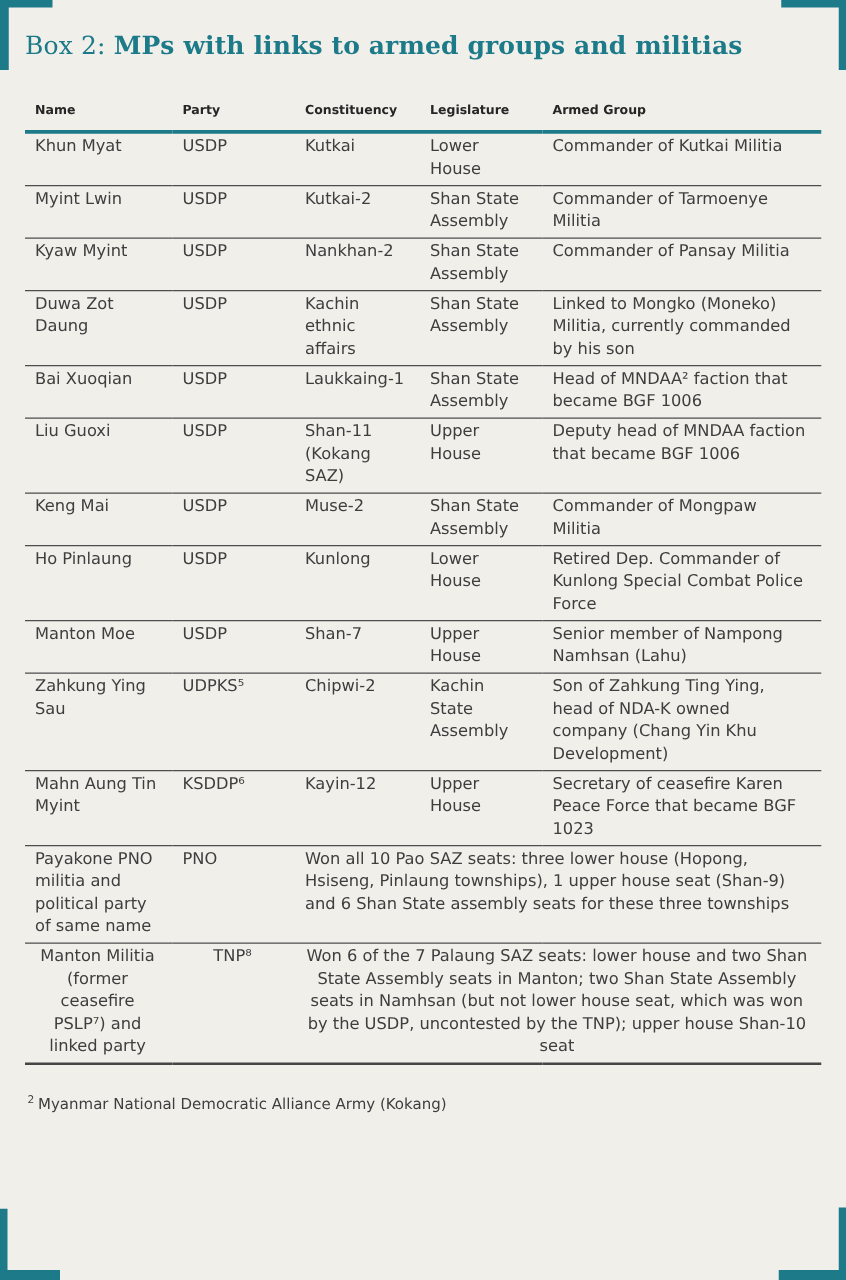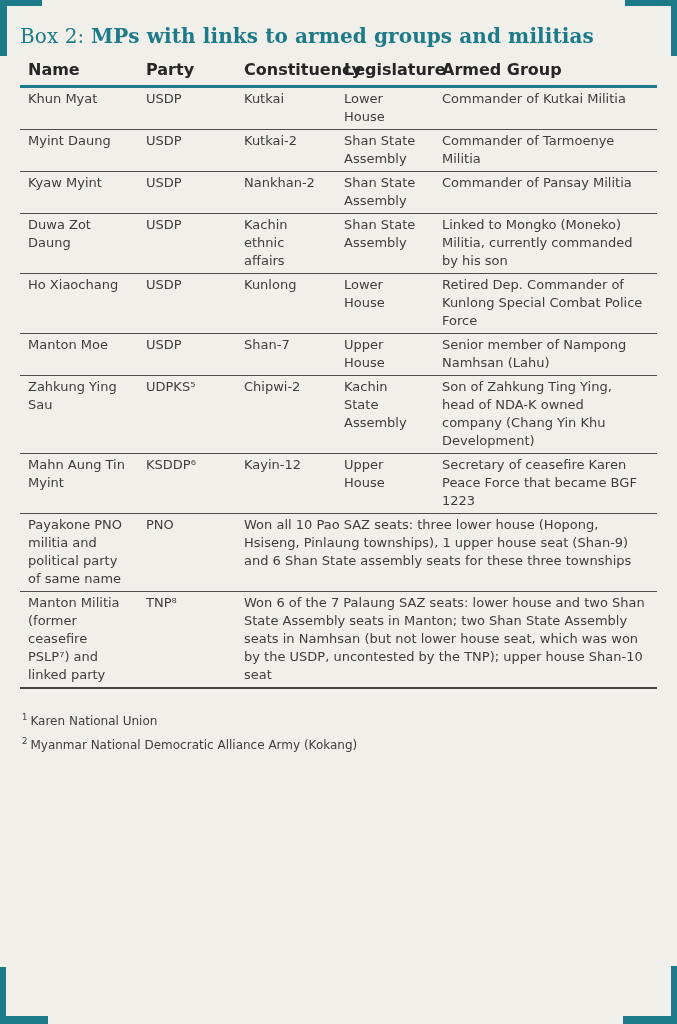--- a/index.html
+++ b/index.html
@@ -22,36 +22,36 @@
   .corner-tl{top:0;left:0;width:42px;height:56px;border-top:6px solid var(--accent);border-left:7px solid var(--accent);}
   .corner-tr{top:0;right:0;width:52px;height:56px;border-top:6px solid var(--accent);border-right:6px solid var(--accent);}
   .corner-bl{bottom:0;left:0;width:48px;height:57px;border-bottom:8px solid var(--accent);border-left:6px solid var(--accent);}
   .corner-br{bottom:0;right:0;width:54px;height:58px;border-bottom:8px solid var(--accent);border-right:6px solid var(--accent);}
 
   .content{padding:24px 20px 0 20px;}
 
   .title{
     font-family:"DejaVu Serif","Liberation Serif",serif;
     font-size:20px;line-height:24px;color:var(--accent);
-    font-weight:400;margin-bottom:10px;letter-spacing:.1px;
+    font-weight:400;margin-bottom:29px;letter-spacing:.1px;
   }
   .title .title-bold{font-weight:700;}
 
   table{border-collapse:collapse;width:637px;table-layout:fixed;}
   th{
-    text-align:left;font-size:16px;color:var(--heading);font-weight:700;
+    text-align:left;font-size:10px;color:var(--heading);font-weight:700;
     padding:3px 10px 6px 8px;border-bottom:3px solid var(--accent);
     line-height:18px;white-space:nowrap;
   }
   td{
     font-size:13px;line-height:18px;vertical-align:top;
     padding:2px 10px 3px 8px;color:var(--text);
   }
   tbody tr + tr td{border-top:1px solid var(--rule);}
-  tbody tr:last-child td{border-bottom:2px solid #454545;}
+  tbody tr:last-child td{border-bottom:2px solid #454545;text-align:center;}
 
   .footnotes{margin-top:18px;padding-left:2px;}
   .footnote{font-size:12px;line-height:20px;color:var(--text);}
   .footnote sup{font-size:8.5px;margin-right:3px;}
 </style>
 </head>
 <body>
 
 <div class="corner corner-tl"></div>
 <div class="corner corner-tr"></div>
@@ -81,42 +81,63 @@
     </thead>
     <tbody id="table-body">
         <tr>
           <td>Khun Myat</td>
           <td>USDP</td>
           <td>Kutkai</td>
           <td>Lower House</td>
           <td>Commander of Kutkai Militia</td>
         </tr>
         <tr>
-          <td>Myint Daung</td>
+          <td>Myint Lwin</td>
           <td>USDP</td>
           <td>Kutkai-2</td>
           <td>Shan State Assembly</td>
           <td>Commander of Tarmoenye Militia</td>
         </tr>
         <tr>
           <td>Kyaw Myint</td>
           <td>USDP</td>
           <td>Nankhan-2</td>
           <td>Shan State Assembly</td>
           <td>Commander of Pansay Militia</td>
         </tr>
         <tr>
           <td>Duwa Zot Daung</td>
           <td>USDP</td>
           <td>Kachin ethnic affairs</td>
           <td>Shan State Assembly</td>
           <td>Linked to Mongko (Moneko) Militia, currently commanded by his son</td>
         </tr>
         <tr>
-          <td>Ho Xiaochang</td>
+          <td>Bai Xuoqian</td>
+          <td>USDP</td>
+          <td>Laukkaing-1</td>
+          <td>Shan State Assembly</td>
+          <td>Head of MNDAA² faction that became BGF 1006</td>
+        </tr>
+        <tr>
+          <td>Liu Guoxi</td>
+          <td>USDP</td>
+          <td>Shan-11 (Kokang SAZ)</td>
+          <td>Upper House</td>
+          <td>Deputy head of MNDAA faction that became BGF 1006</td>
+        </tr>
+        <tr>
+          <td>Keng Mai</td>
+          <td>USDP</td>
+          <td>Muse-2</td>
+          <td>Shan State Assembly</td>
+          <td>Commander of Mongpaw Militia</td>
+        </tr>
+        <tr>
+          <td>Ho Pinlaung</td>
           <td>USDP</td>
           <td>Kunlong</td>
           <td>Lower House</td>
           <td>Retired Dep. Commander of Kunlong Special Combat Police Force</td>
         </tr>
         <tr>
           <td>Manton Moe</td>
           <td>USDP</td>
           <td>Shan-7</td>
           <td>Upper House</td>
@@ -127,33 +148,32 @@
           <td>UDPKS⁵</td>
           <td>Chipwi-2</td>
           <td>Kachin State Assembly</td>
           <td>Son of Zahkung Ting Ying, head of NDA-K owned company (Chang Yin Khu Development)</td>
         </tr>
         <tr>
           <td>Mahn Aung Tin Myint</td>
           <td>KSDDP⁶</td>
           <td>Kayin-12</td>
           <td>Upper House</td>
-          <td>Secretary of ceasefire Karen Peace Force that became BGF 1223</td>
+          <td>Secretary of ceasefire Karen Peace Force that became BGF 1023</td>
         </tr>
         <tr>
           <td>Payakone PNO militia and political party of same name</td>
           <td>PNO</td>
           <td colspan="3">Won all 10 Pao SAZ seats: three lower house (Hopong, Hsiseng, Pinlaung townships), 1 upper house seat (Shan-9) and 6 Shan State assembly seats for these three townships</td>
         </tr>
         <tr>
           <td>Manton Militia (former ceasefire PSLP⁷) and linked party</td>
           <td>TNP⁸</td>
           <td colspan="3">Won 6 of the 7 Palaung SAZ seats: lower house and two Shan State Assembly seats in Manton; two Shan State Assembly seats in Namhsan (but not lower house seat, which was won by the USDP, uncontested by the TNP); upper house Shan-10 seat</td>
         </tr>
       </tbody>
   </table>
 
   <div class="footnotes" id="footnotes">
-      <div class="footnote"><sup>1</sup><span>Karen National Union</span></div>
       <div class="footnote"><sup>2</sup><span>Myanmar National Democratic Alliance Army (Kokang)</span></div>
     </div>
 
 </div>
 
 </body></html>

